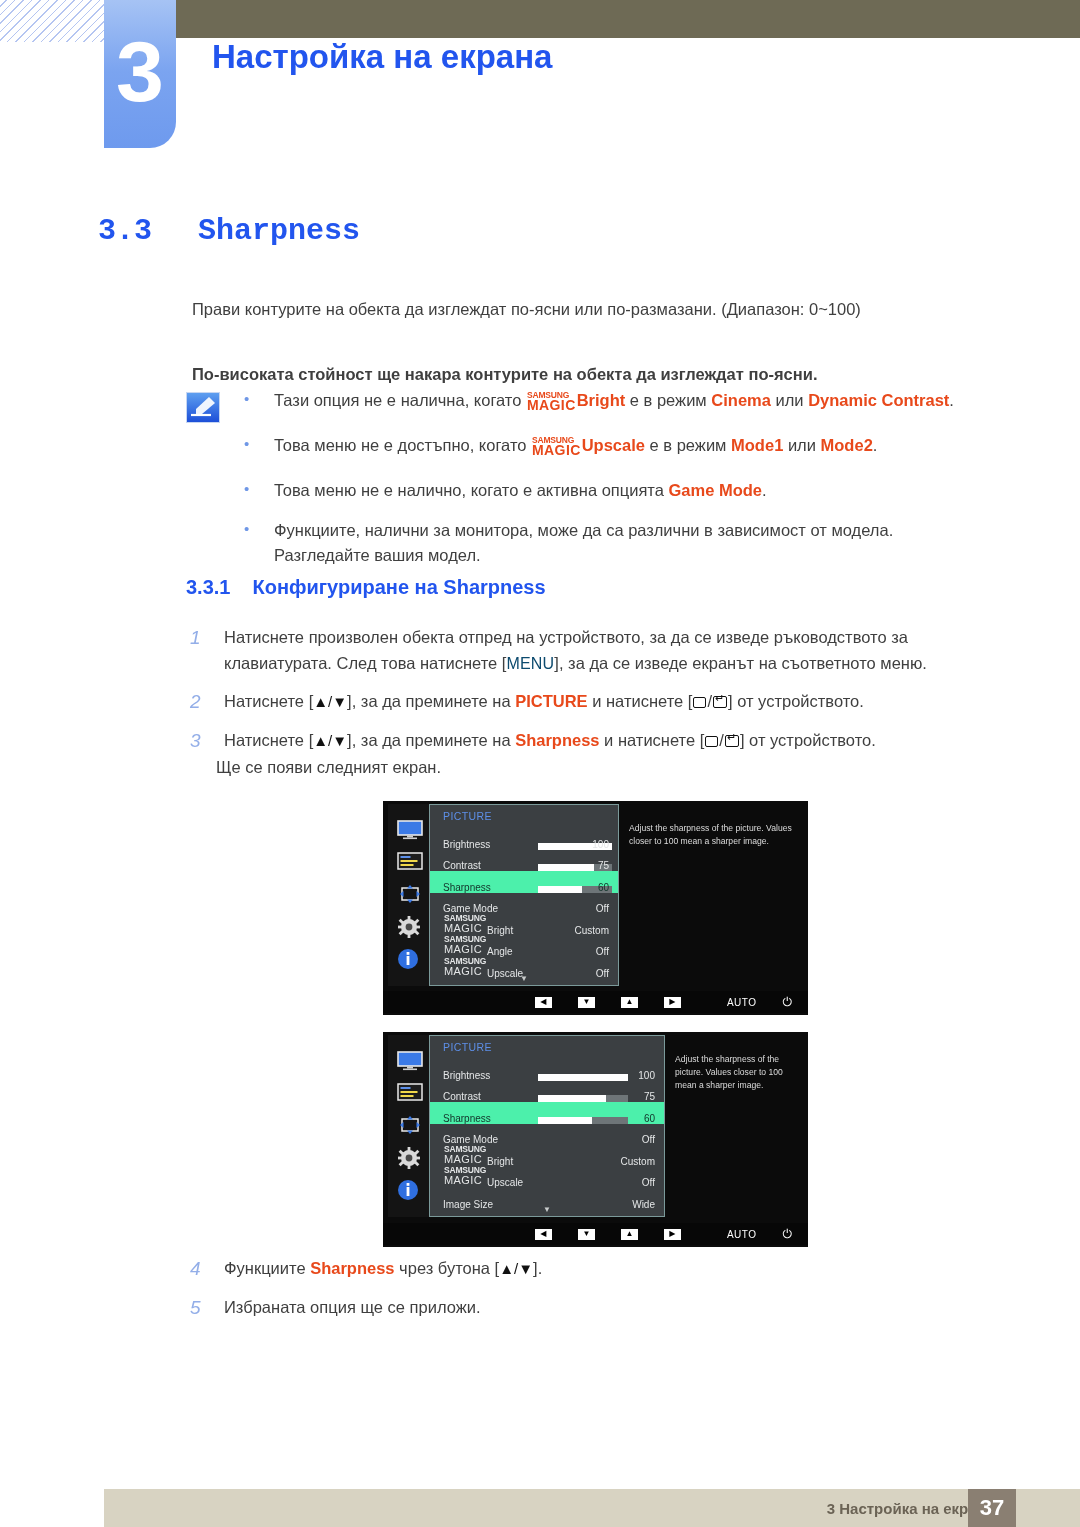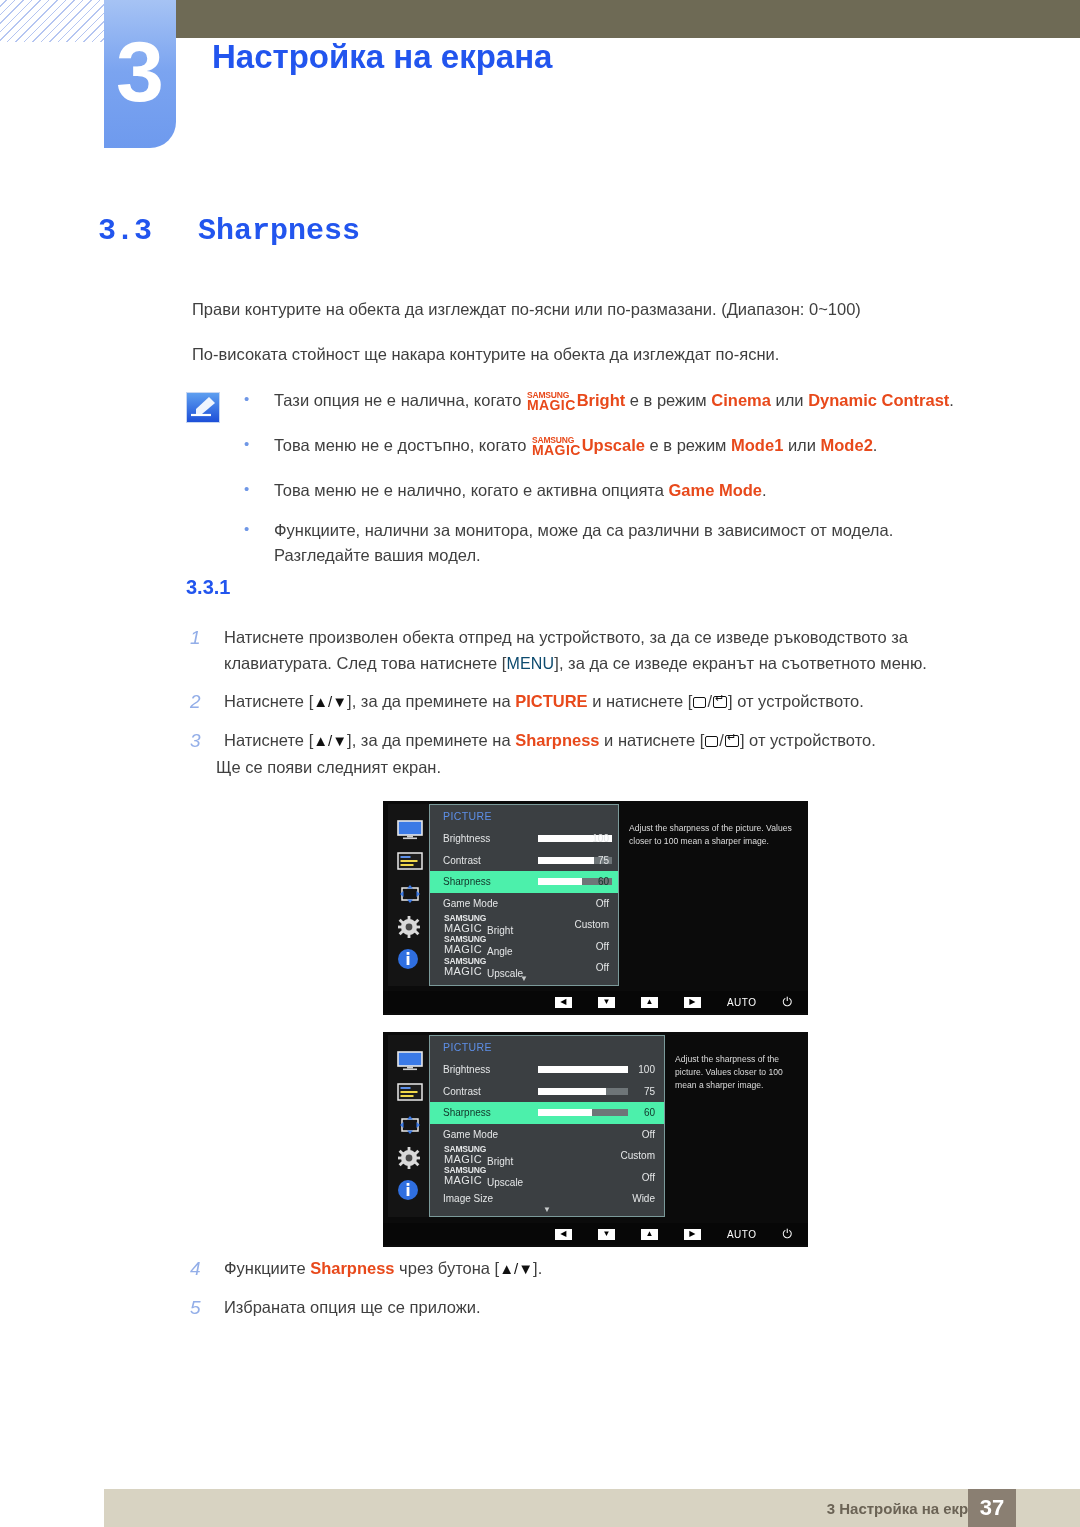--- a/index.html
+++ b/index.html
@@ -47,21 +47,21 @@
     font-size:30px; font-weight:bold; color:#2255ee;
     display:flex; gap:46px;font-family:Liberation Mono, monospace;
   }
 
   
   .para {
     position:absolute; left:192px;
     font-size:16.5px; color:#3f3f3f; line-height:1.45;
   }
   #para1 { top:298px; }
-  #para2 { top:343px; }
+  #para2 { top:363px;font-weight:bold; }
 
   
   .note-icon {
     position:absolute; left:186px; top:392px;
     width:34px; height:31px;
     background:linear-gradient(to bottom,#5e9ff0 0%, #1d4fd8 100%);
     border:1px solid #c6d6f2;
     display:block;
   }
   .note-icon svg { display:block; }
@@ -172,21 +172,21 @@
     background:#3b3f42;
     border:1px solid #7b9a9a;
   }
   .osd-title {
     position:absolute; left:13px; top:5px;
     color:#5d8fe8; font-size:10.5px; letter-spacing:0.4px;
   }
   .osd-rows { position:absolute; left:0; top:23px; width:100%; }
   .osd-row {
     position:relative; height:21.5px;
-    display:flex; align-items:center;
+    display:flex; align-items:flex-end;
     color:#e4e6e7; font-size:10px;
     padding-left:13px;
   }
   .osd-row.sel { background:#4cf0ab; color:#12342a; }
   .osd-row .lbl { width:95px; flex:0 0 95px; }
   .osd-row .bar {
     width:90px; height:7px; background:#6e7578;
     position:relative; margin-right:6px;
   }
   .osd-row .bar i { display:block; height:7px; background:#ffffff; }
@@ -213,21 +213,21 @@
     position:absolute; left:0; width:425px; height:22px;
     background:#070707;
     display:flex; align-items:center; justify-content:flex-end;
     padding-right:16px; gap:26px;
   }
   .fkey {
     width:17px; height:11px; background:#ffffff;
     display:flex; align-items:center; justify-content:center;
     color:#000; font-size:8px; line-height:1;
   }
-  .fauto { color:#ffffff; font-size:10px; letter-spacing:0.5px; }
+  .fauto { color:#ffffff; font-size:10px; letter-spacing:0.5px;margin-left:20px; }
   .fpow { color:#ffffff; font-size:12px; line-height:1; }
 
   
   .steps2 { position:absolute; left:190px; top:1255px; width:800px; }
 
   
   .footbar {
     position:absolute; left:104px; top:1489px; width:976px; height:38px;
     background:#d8d3c2;
   }
@@ -286,20 +286,21 @@
 
   <div class="bullet-row">
     <span class="dot">•</span>
     <span class="btxt"><span>Функциите, налични за монитора, може да са различни в зависимост от модела.</span><br><span>Разгледайте вашия модел.</span></span>
   </div>
 
 </div>
 
 <div class="subsec">
   <span>3.3.1</span>
+  <span>Конфигуриране на Sharpness</span>
 </div>
 
 <div class="steps">
 
   <div class="step">
     <span class="num">1</span>
     <span class="stxt"><span>Натиснете произволен обекта отпред на устройството, за да се изведе ръководството за</span><br><span>клавиатурата. След това натиснете [</span><span class="menu-key">MENU</span><span>], за да се изведе екранът на съответното меню.</span></span>
   </div>
 
   <div class="step">

